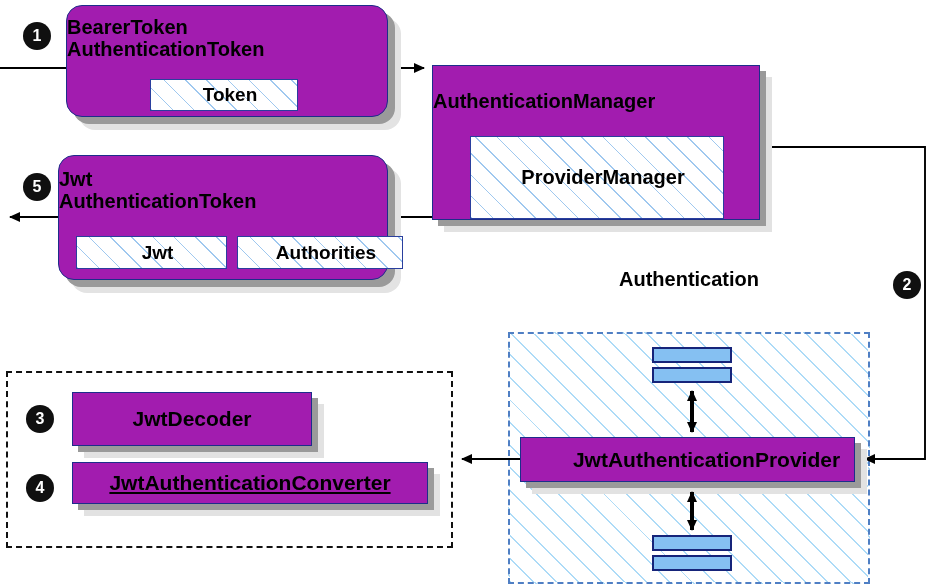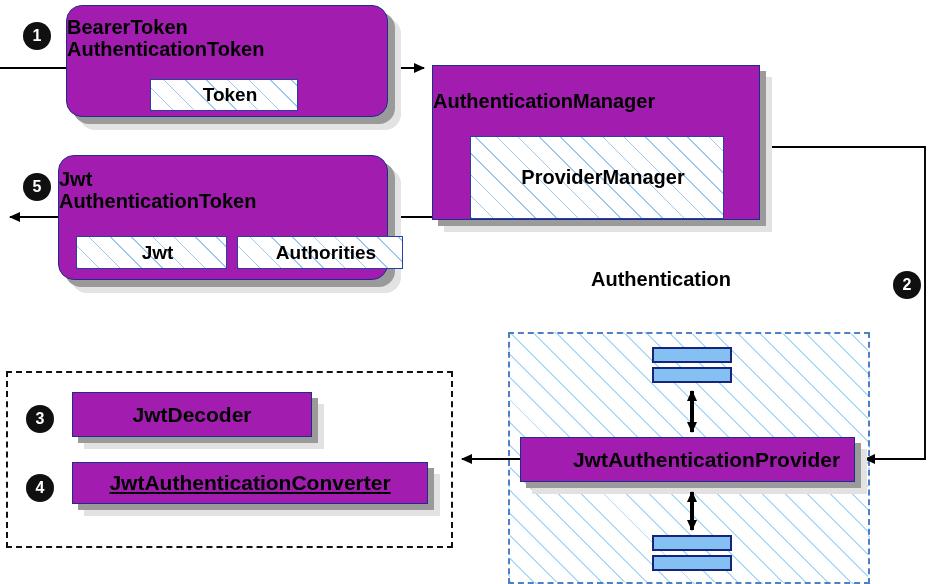--- a/index.html
+++ b/index.html
@@ -175,35 +175,35 @@
     <div>AuthenticationToken</div>
   </div>
   <div class="slot" style="left:76px; top:236px; width:151px; height:33px; font-size:19px;">Jwt</div>
   <div class="slot" style="left:237px; top:236px; width:166px; height:33px; font-size:19px;">Authorities</div>
 
   <div class="node sh2" style="left:432px; top:65px; width:328px; height:155px; font-size:20px; display:block; padding-top:24px;">
     <div>AuthenticationManager</div>
   </div>
   <div class="slot" style="left:470px; top:124px; width:254px; height:83px; font-size:20px;margin-top:12px;">ProviderManager</div>
 
-  <div class="group-title" style="left:480px; top:268px; width:362px; font-size:20px;">
+  <div class="group-title" style="left:508px; top:268px; width:362px; font-size:20px;">
     <div>Authentication</div>
   </div>
 
   <div class="bar" style="left:652px; top:347px; width:80px; height:16px;"></div>
   <div class="bar" style="left:652px; top:367px; width:80px; height:16px;"></div>
 
   <div class="bar" style="left:652px; top:535px; width:80px; height:16px;"></div>
   <div class="bar" style="left:652px; top:555px; width:80px; height:16px;"></div>
 
   <div class="node sh2" style="left:520px; top:437px; width:335px; height:45px; font-size:21px;padding-left:38px;">
     <span>JwtAuthenticationProvider</span>
   </div>
 
-  <div class="node sh2" style="left:72px; top:392px; width:240px; height:45px; font-size:21px;">
+  <div class="node sh2" style="left:72px; top:392px; width:240px; height:54px; font-size:21px;">
     <span>JwtDecoder</span>
   </div>
 
   <div class="node sh2" style="left:72px; top:462px; width:356px; height:42px; font-size:21px;text-decoration:underline;">
     <span>JwtAuthenticationConverter</span>
   </div>
 
   <svg id="wires-top" viewBox="0 0 932 584">
     <path d="M692,391 L692,432" stroke="#000000" stroke-width="4" fill="none" marker-end="url(#ah2)" marker-start="url(#ahStart)"></path>
     <path d="M692,492 L692,530" stroke="#000000" stroke-width="4" fill="none" marker-end="url(#ah2)" marker-start="url(#ahStart)"></path>

